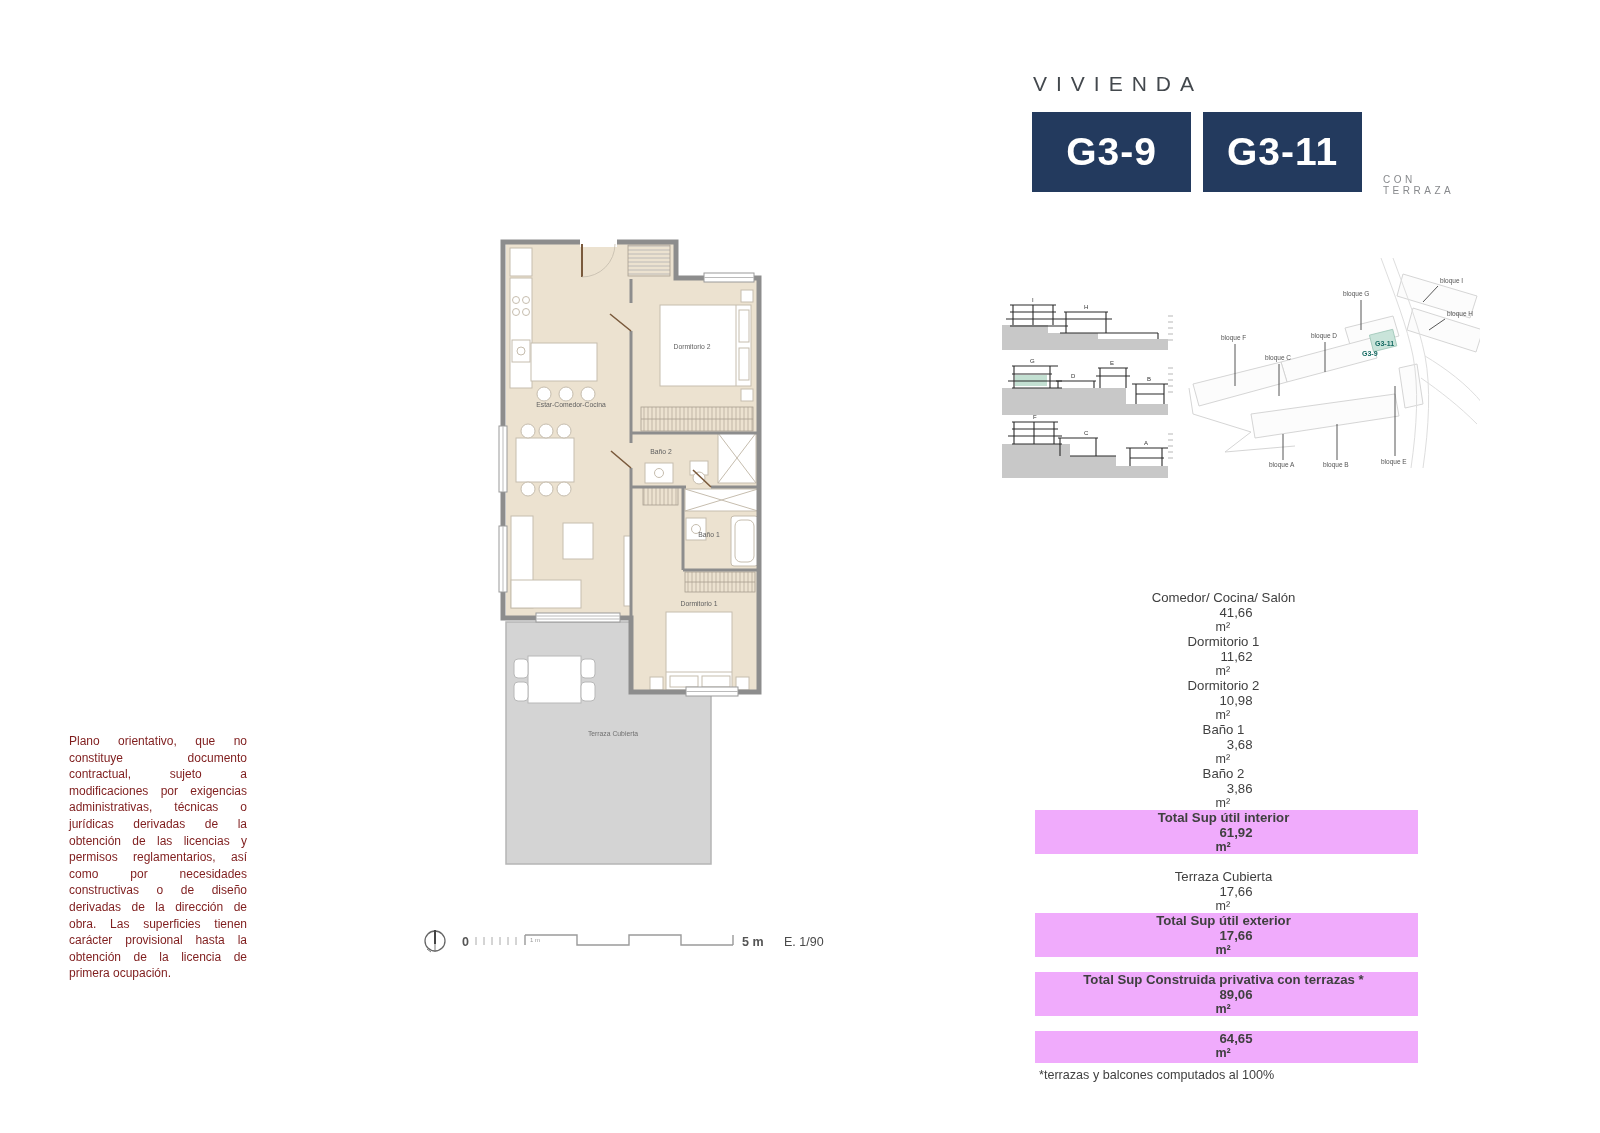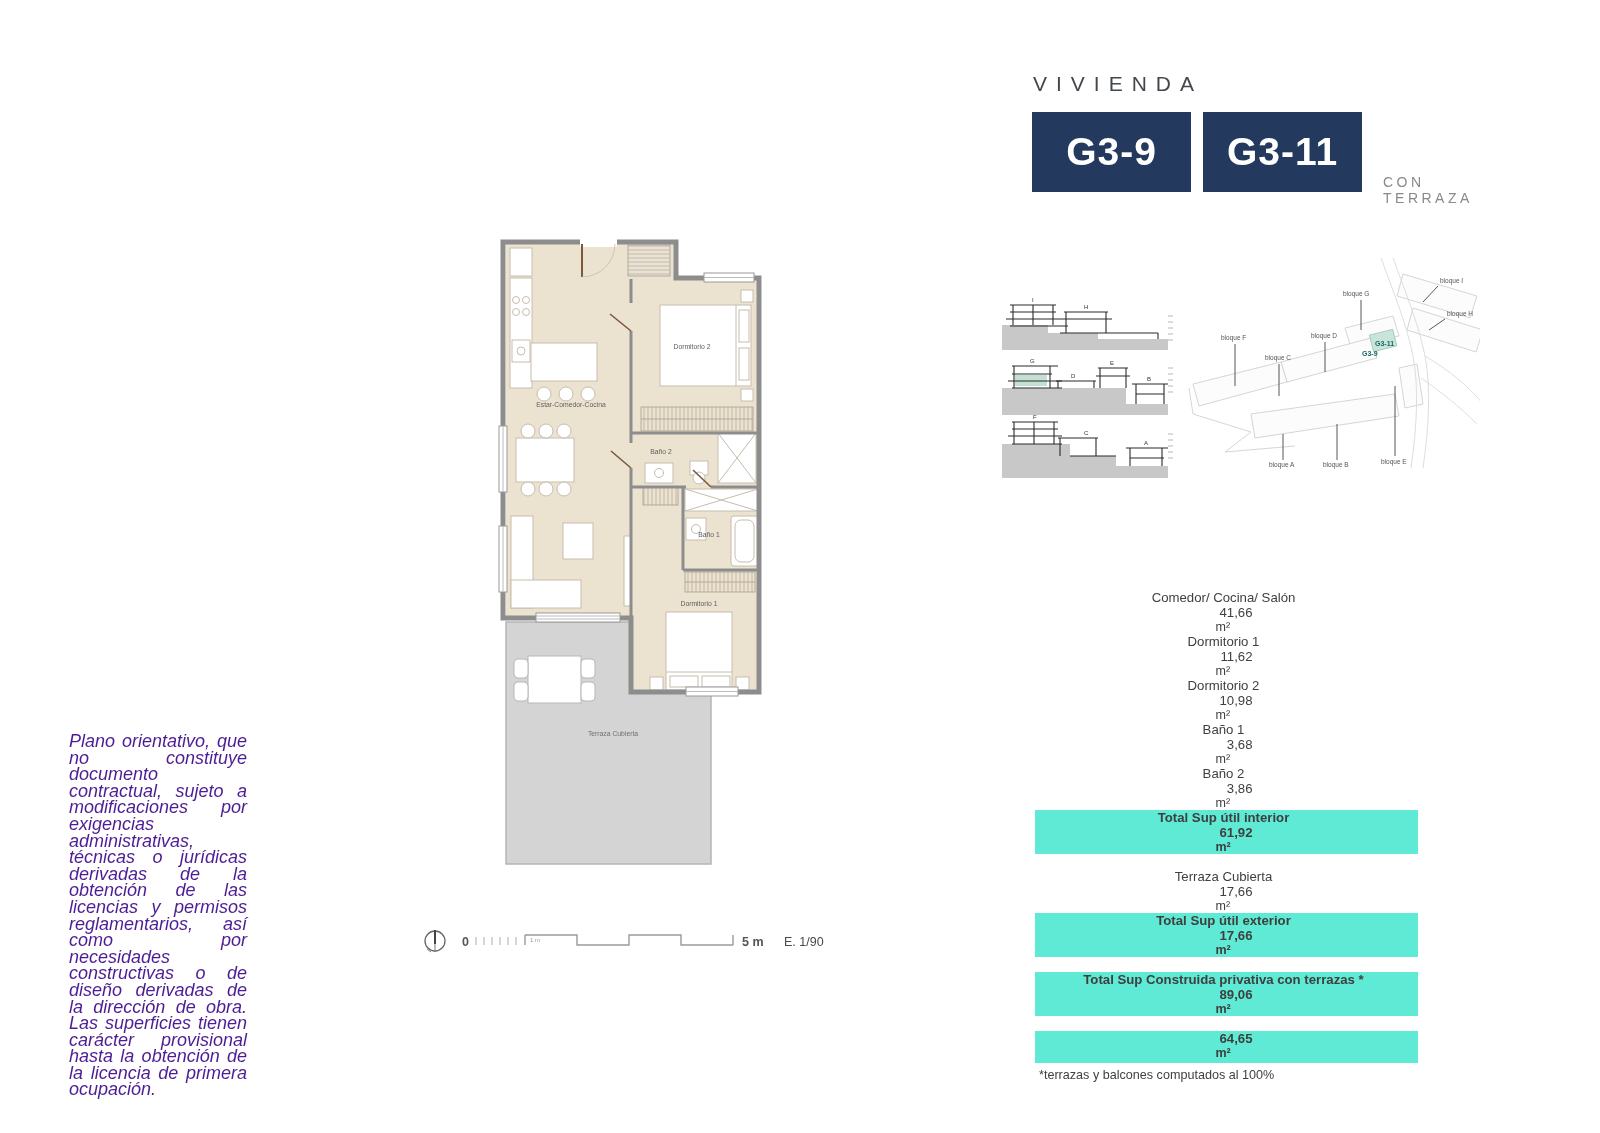--- a/index.html
+++ b/index.html
@@ -6,41 +6,41 @@
   .page{position:relative;width:1480px;height:1133px;background:#ffffff;overflow:hidden;
         font-family:"Liberation Sans",sans-serif;}
 
   
   .hdr-title{position:absolute;left:1033px;top:72px;font-size:21px;letter-spacing:9px;
              color:#43484d;font-weight:400;}
   .unit-boxes{position:absolute;left:1032px;top:112px;display:flex;gap:12px;}
   .unit-box{width:159px;height:80px;background:#233a5e;color:#ffffff;display:flex;
             align-items:center;justify-content:center;font-size:39px;font-weight:700;
             letter-spacing:1px;}
-  .hdr-sub{position:absolute;left:1383px;top:174px;font-size:14px;letter-spacing:3.5px;
+  .hdr-sub{position:absolute;left:1383px;top:174px;font-size:10px;letter-spacing:3.5px;
            color:#87898c;}
 
   
   .sections-wrap{position:absolute;left:998px;top:288px;}
   .siteplan-wrap{position:absolute;left:1185px;top:256px;}
 
   
   .area-table{position:absolute;left:1035px;top:590px;width:383px;font-size:13.2px;color:#3f3f3f;}
   .trow{display:flex;align-items:center;min-height:15.6px;padding:0 2px 0 4px;flex-direction:column;}
   .trow .lbl{flex:1;padding-right:8px;max-width:312px;}
   .trow .val{width:50px;text-align:right;}
   .trow .unit{width:24px;font-size:12.5px;}
-  .trow.total{background:#5eead4;font-weight:700;}
+  .trow.total{background:#f0abfc;font-weight:700;}
   .gap{margin-top:15px;}
   .tall{min-height:32px;}
   .footnote{margin-top:5px;padding-left:4px;font-size:12.6px;color:#414141;}
 
   
-  .disclaimer{position:absolute;left:69px;top:733px;width:178px;font-size:18px;
-              line-height:16.6px;color:#4c1d95;text-align:justify;font-style:italic;}
+  .disclaimer{position:absolute;left:69px;top:733px;width:178px;font-size:12px;
+              line-height:16.6px;color:#7f1d1d;text-align:justify;}
 
   
   .plan-wrap{position:absolute;left:478px;top:228px;}
   .scalebar{position:absolute;left:410px;top:926px;}
 
   svg text{font-family:"Liberation Sans",sans-serif;}
 </style>
 </head>
 <body>
 

